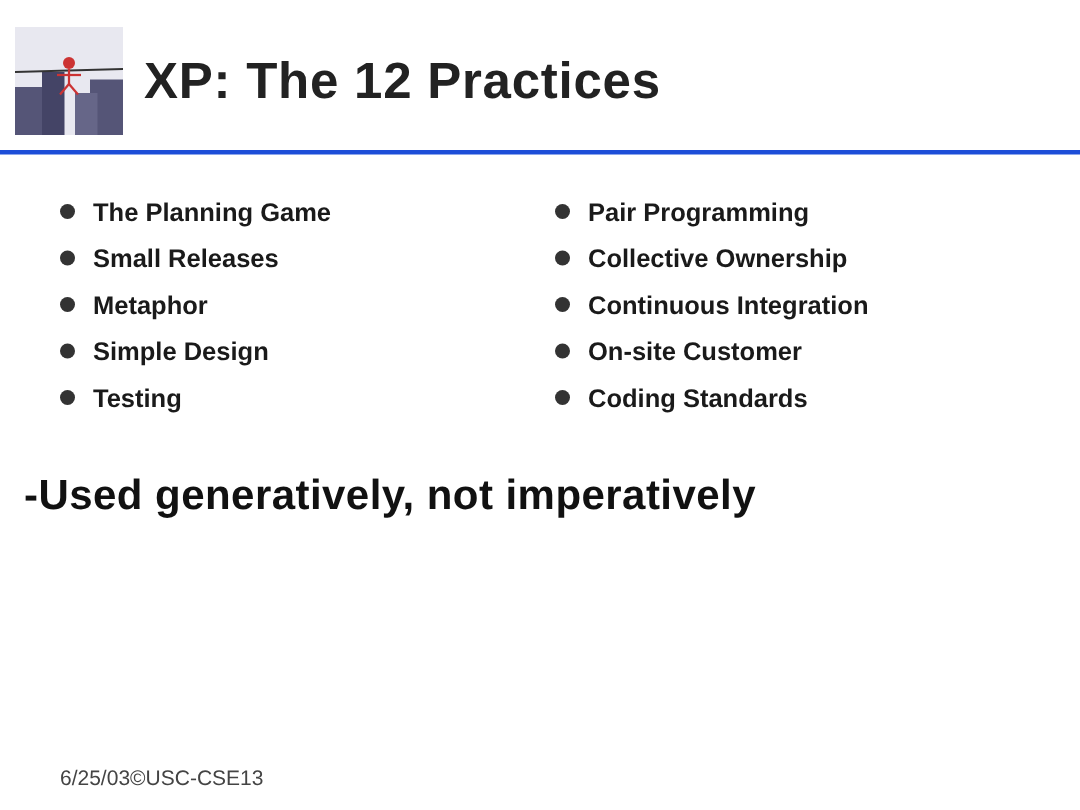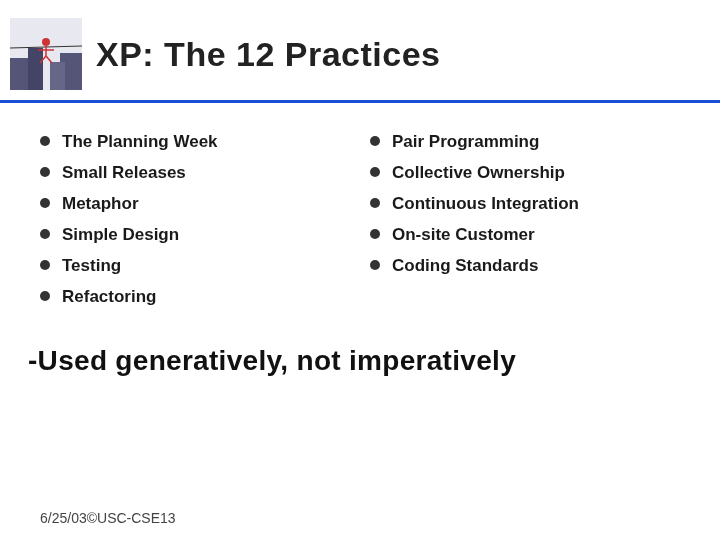--- a/index.html
+++ b/index.html
@@ -77,21 +77,21 @@
       width: 10px;
       height: 10px;
       background: #333;
       border-radius: 50%;
       margin-top: 5px;
       margin-right: 12px;
       flex-shrink: 0;
     }
 
     .tagline {
-      padding: 18px 40px 10px 28px;
+      padding: 18px 40px 10px 16px;
       font-size: 28px;
       font-weight: bold;
       color: #111111;
       letter-spacing: 0.3px;
     }
 
     .footer {
       position: absolute;
       bottom: 14px;
       left: 0;
@@ -137,41 +137,37 @@
     <h1 class="header-title">XP: The 12 Practices</h1>
   </div>
 
   <div class="content">
 
     <div class="column">
       <ul class="bullet-list">
 
       <li>
             <span class="bullet-dot"></span>
-            <span>The Planning Week</span>
+            <span>The Planning Game</span>
           </li>
           <li>
             <span class="bullet-dot"></span>
             <span>Small Releases</span>
           </li>
           <li>
             <span class="bullet-dot"></span>
             <span>Metaphor</span>
           </li>
           <li>
             <span class="bullet-dot"></span>
             <span>Simple Design</span>
           </li>
           <li>
             <span class="bullet-dot"></span>
             <span>Testing</span>
-          </li>
-          <li>
-            <span class="bullet-dot"></span>
-            <span>Refactoring</span>
           </li>
         </ul>
     </div>
 
     <div class="column">
       <ul class="bullet-list">
 
       <li>
             <span class="bullet-dot"></span>
             <span>Pair Programming</span>

